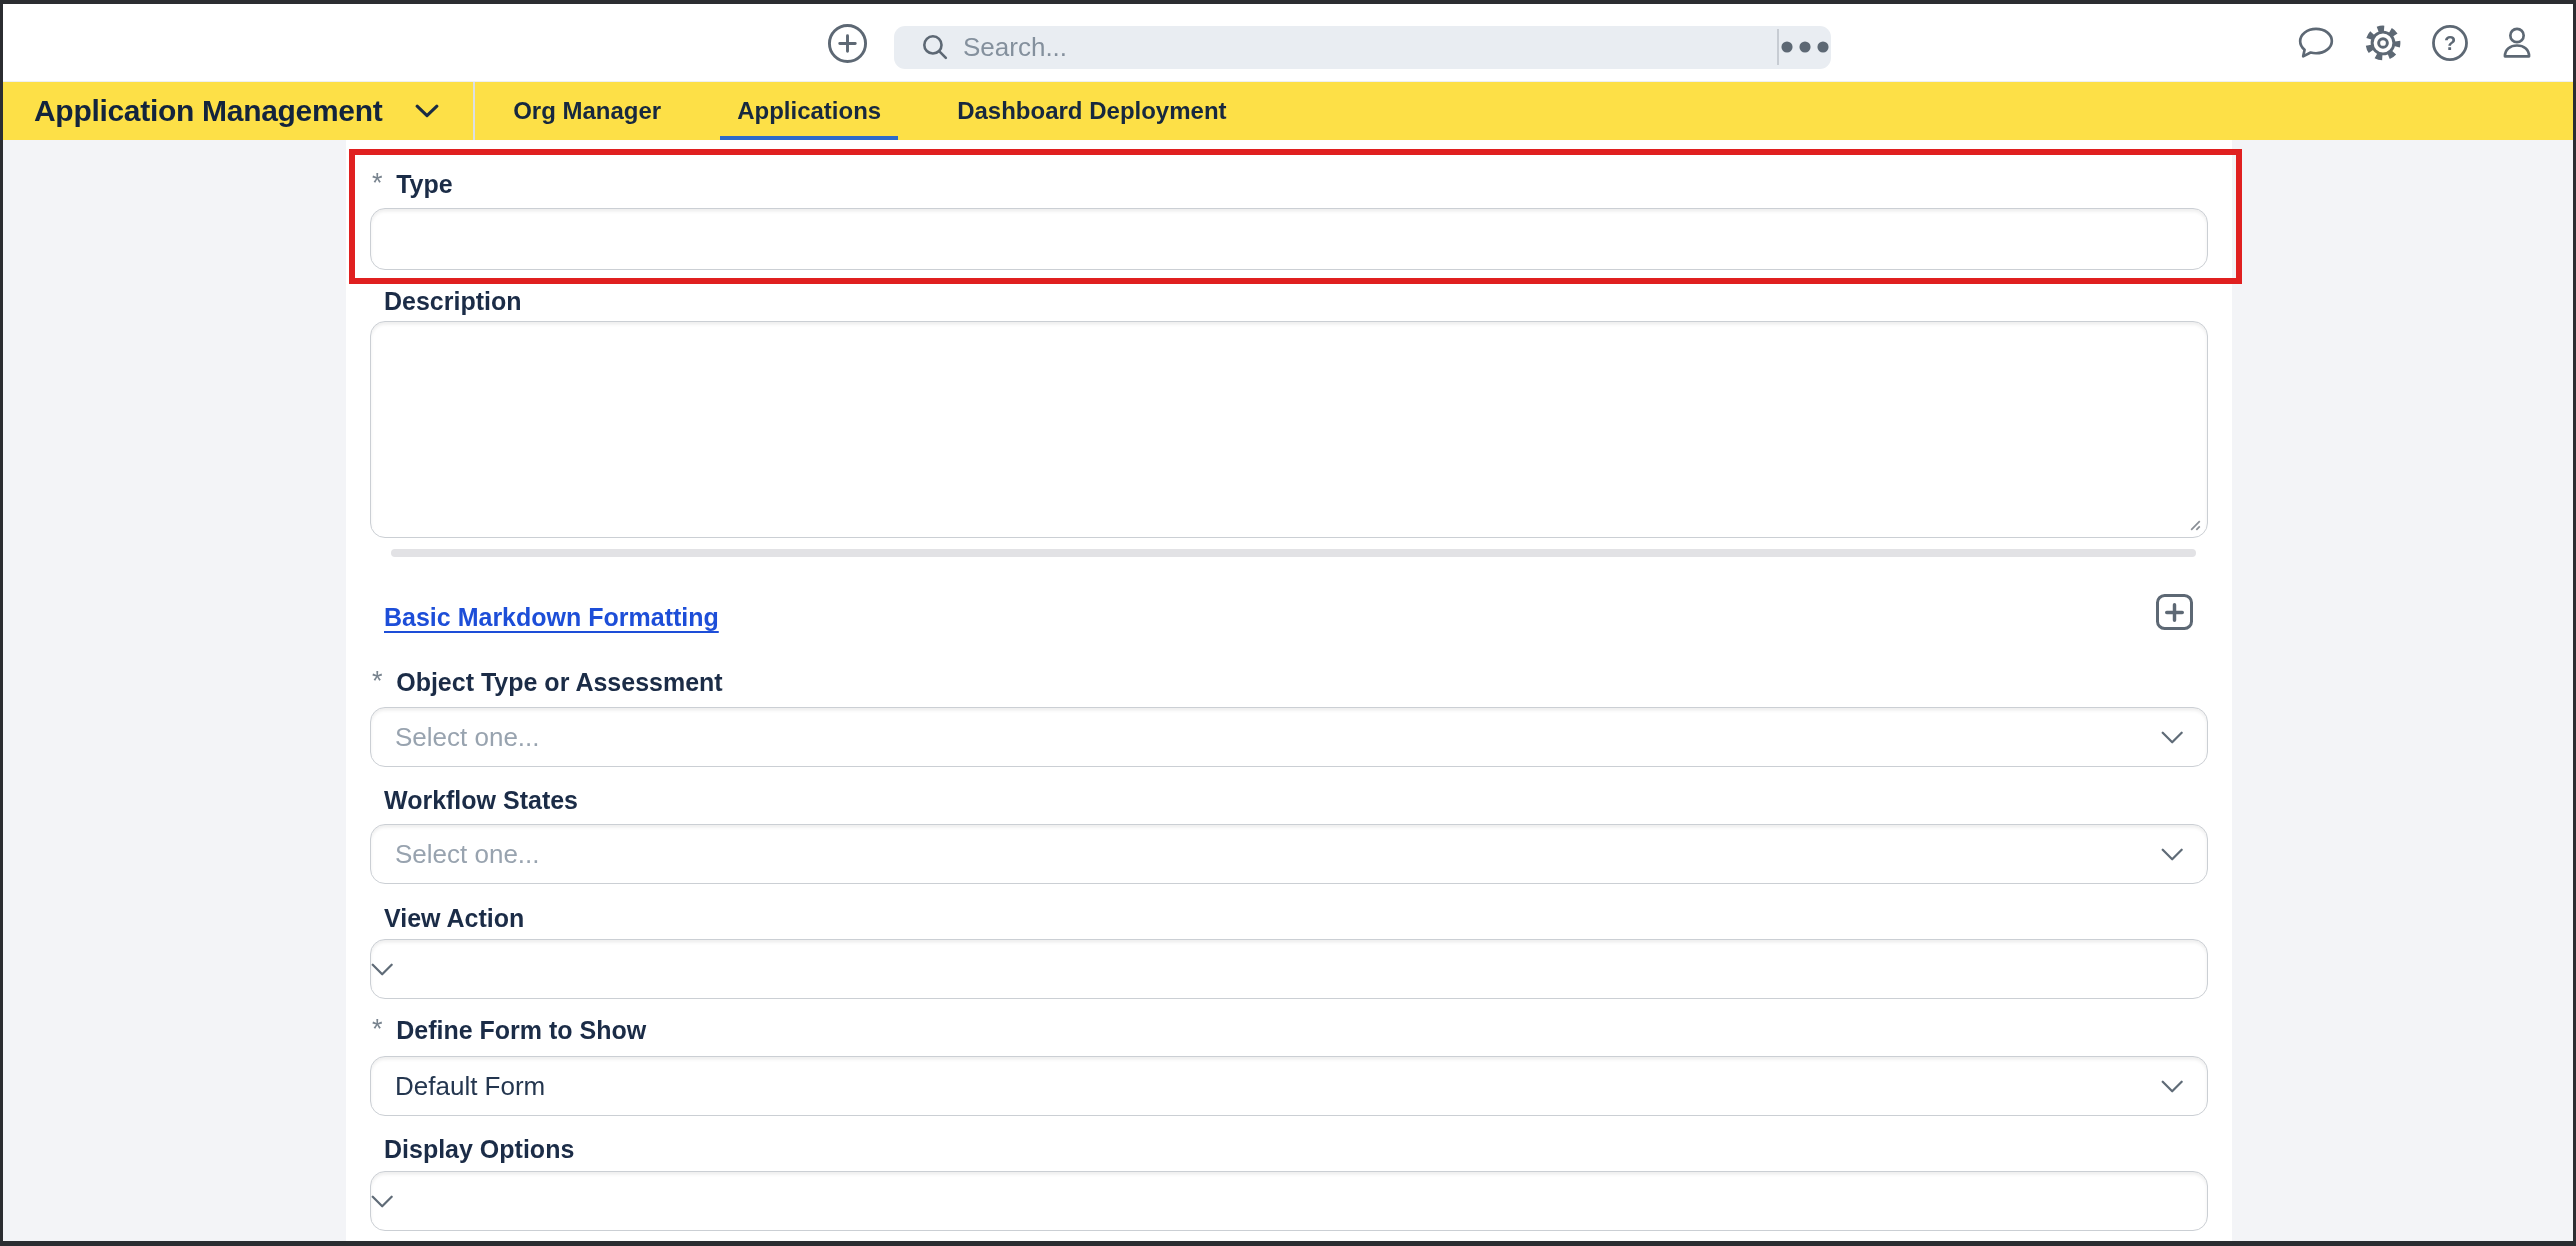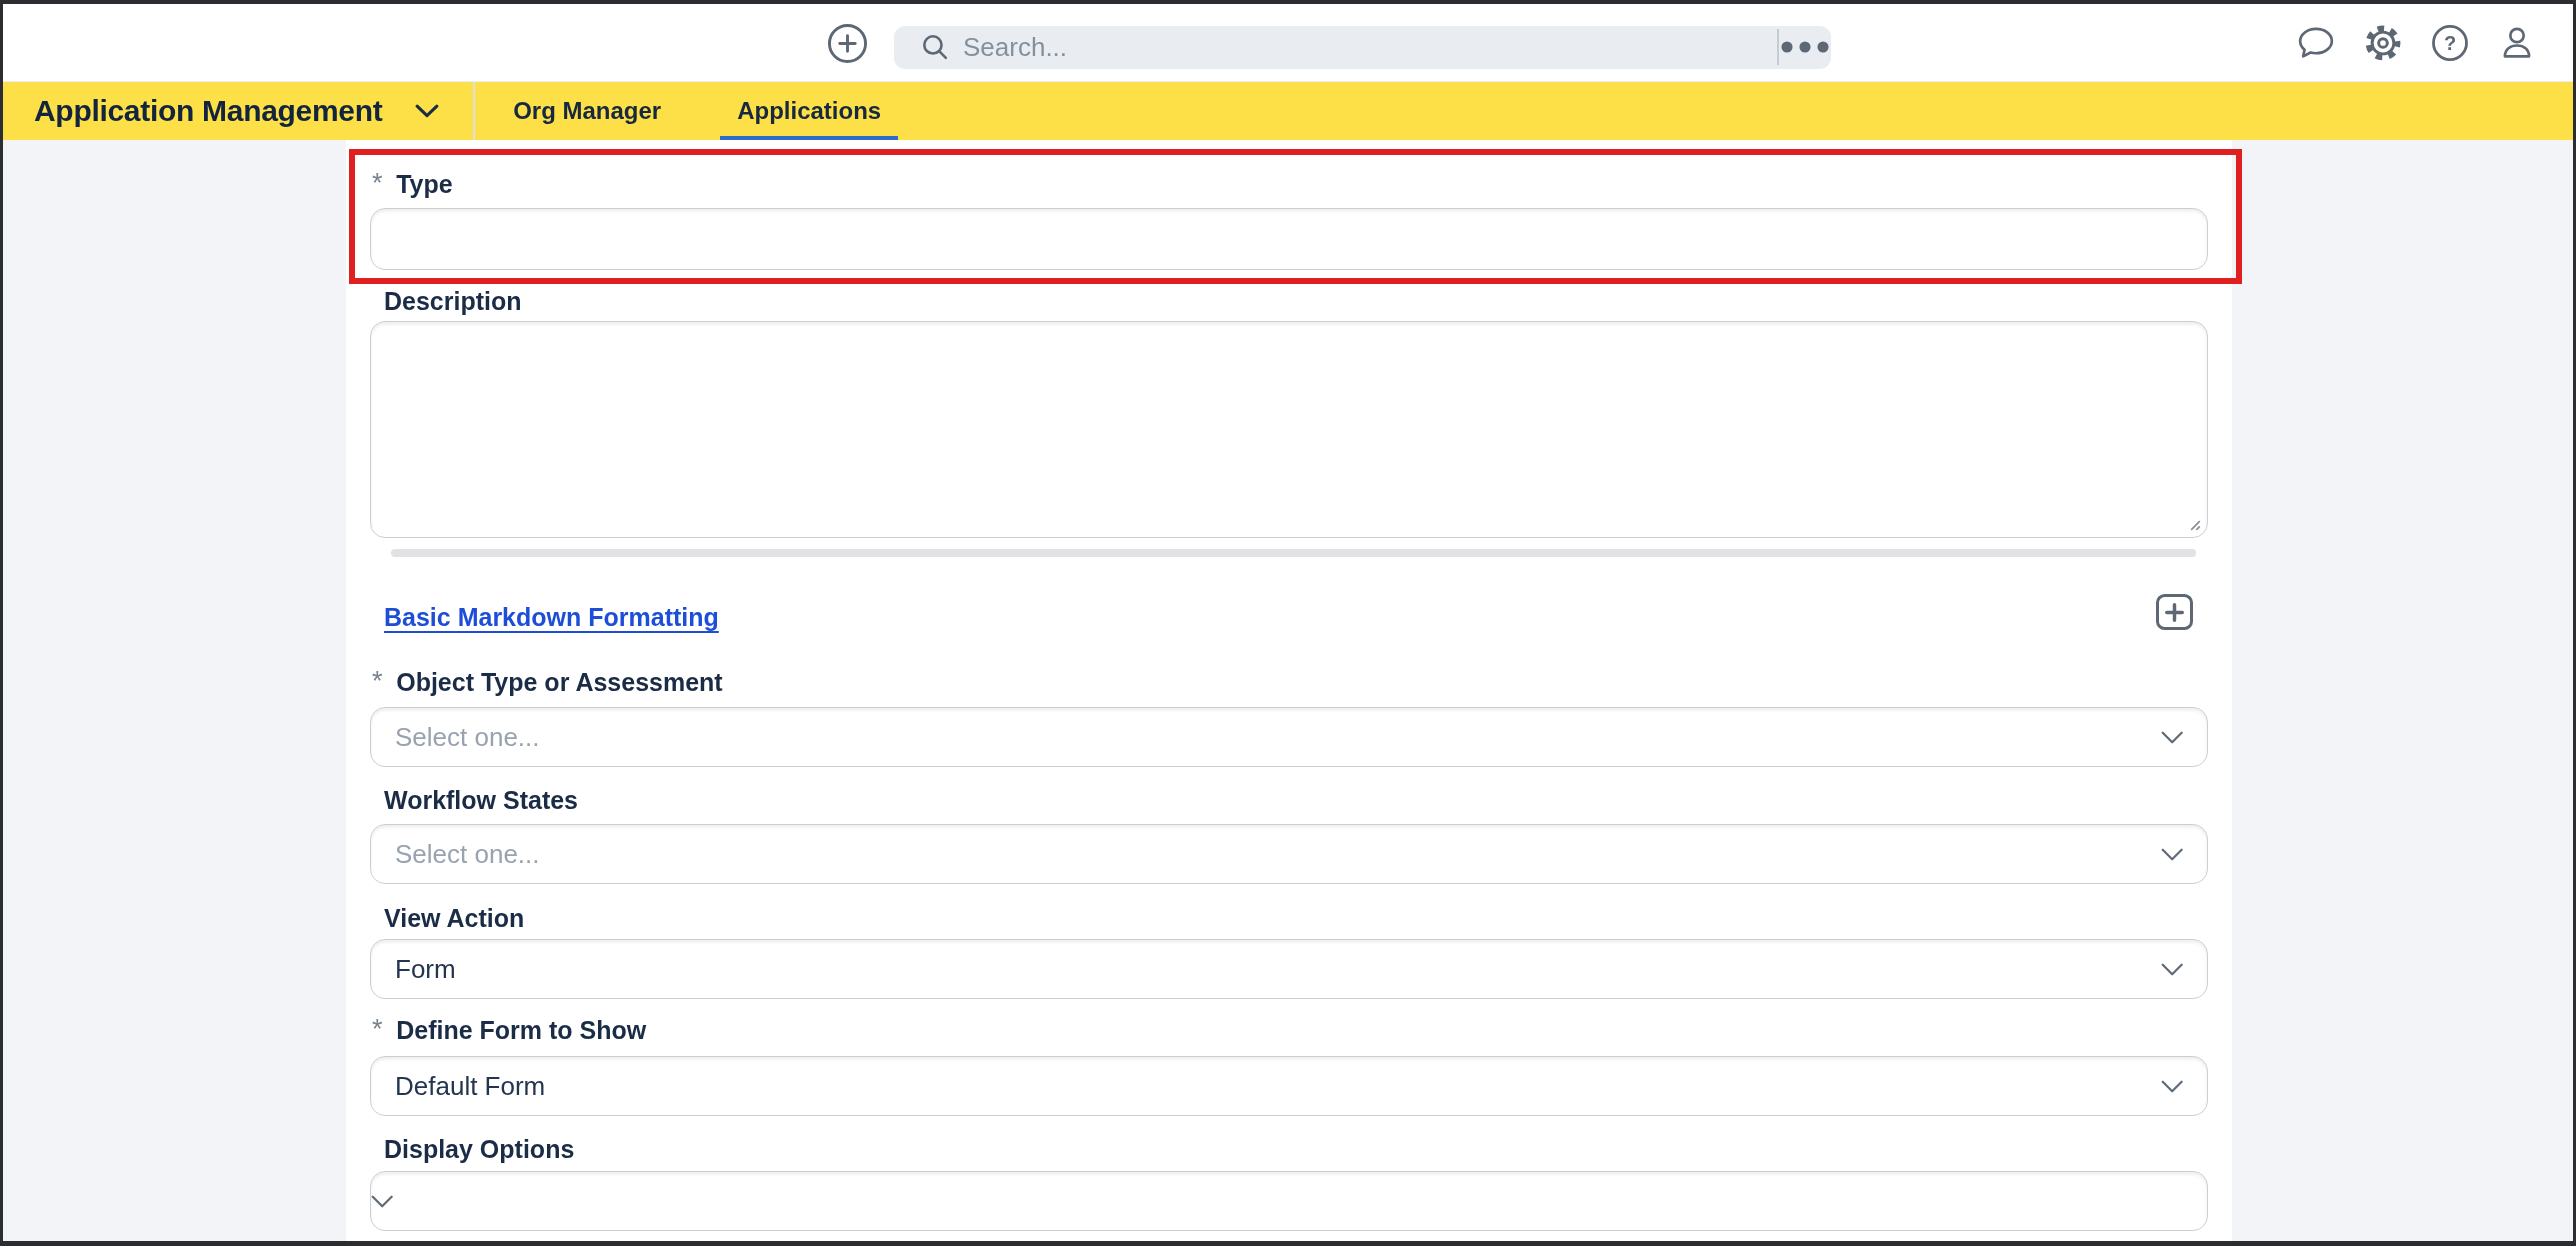--- a/index.html
+++ b/index.html
@@ -220,20 +220,21 @@
       <span>
         <svg width="24" height="14.7" viewBox="0 0 28 17" fill="none">
           <path d="M2.5 2.5 14 13.5 25.5 2.5" stroke="#1a2b44" stroke-width="3.6" stroke-linecap="round" stroke-linejoin="round"></path>
         </svg>
       </span>
     </div>
     <div class="nav-divider"></div>
     <div class="tabs">
       <div class="tab">Org Manager</div>
       <div class="tab active">Applications</div>
+      <div class="tab">Dashboard Deployment</div>
     </div>
   </nav>
 
   <main class="content">
     <section class="panel">
 
       <div class="label-row p-name-label">
         <span class="req">*</span>
         <span class="lbl">Type</span>
       </div>
@@ -287,21 +288,20 @@
           <svg width="22.4" height="13" viewBox="0 0 26 15" fill="none">
             <path d="M2 2l11 11L24 2" stroke="#5f6b77" stroke-width="2.6" stroke-linecap="round" stroke-linejoin="round"></path>
           </svg>
         </span>
       </div>
 
       <div class="label-row noreq p-va-label">
         <span class="lbl">View Action</span>
       </div>
       <div class="field-box select-box p-va-select">
-        <span class="select-text val">Form</span>
         <span class="chev">
           <svg width="22.4" height="13" viewBox="0 0 26 15" fill="none">
             <path d="M2 2l11 11L24 2" stroke="#5f6b77" stroke-width="2.6" stroke-linecap="round" stroke-linejoin="round"></path>
           </svg>
         </span>
       </div>
 
       <div class="label-row p-dfs-label">
         <span class="req">*</span>
         <span class="lbl">Define Form to Show</span>

